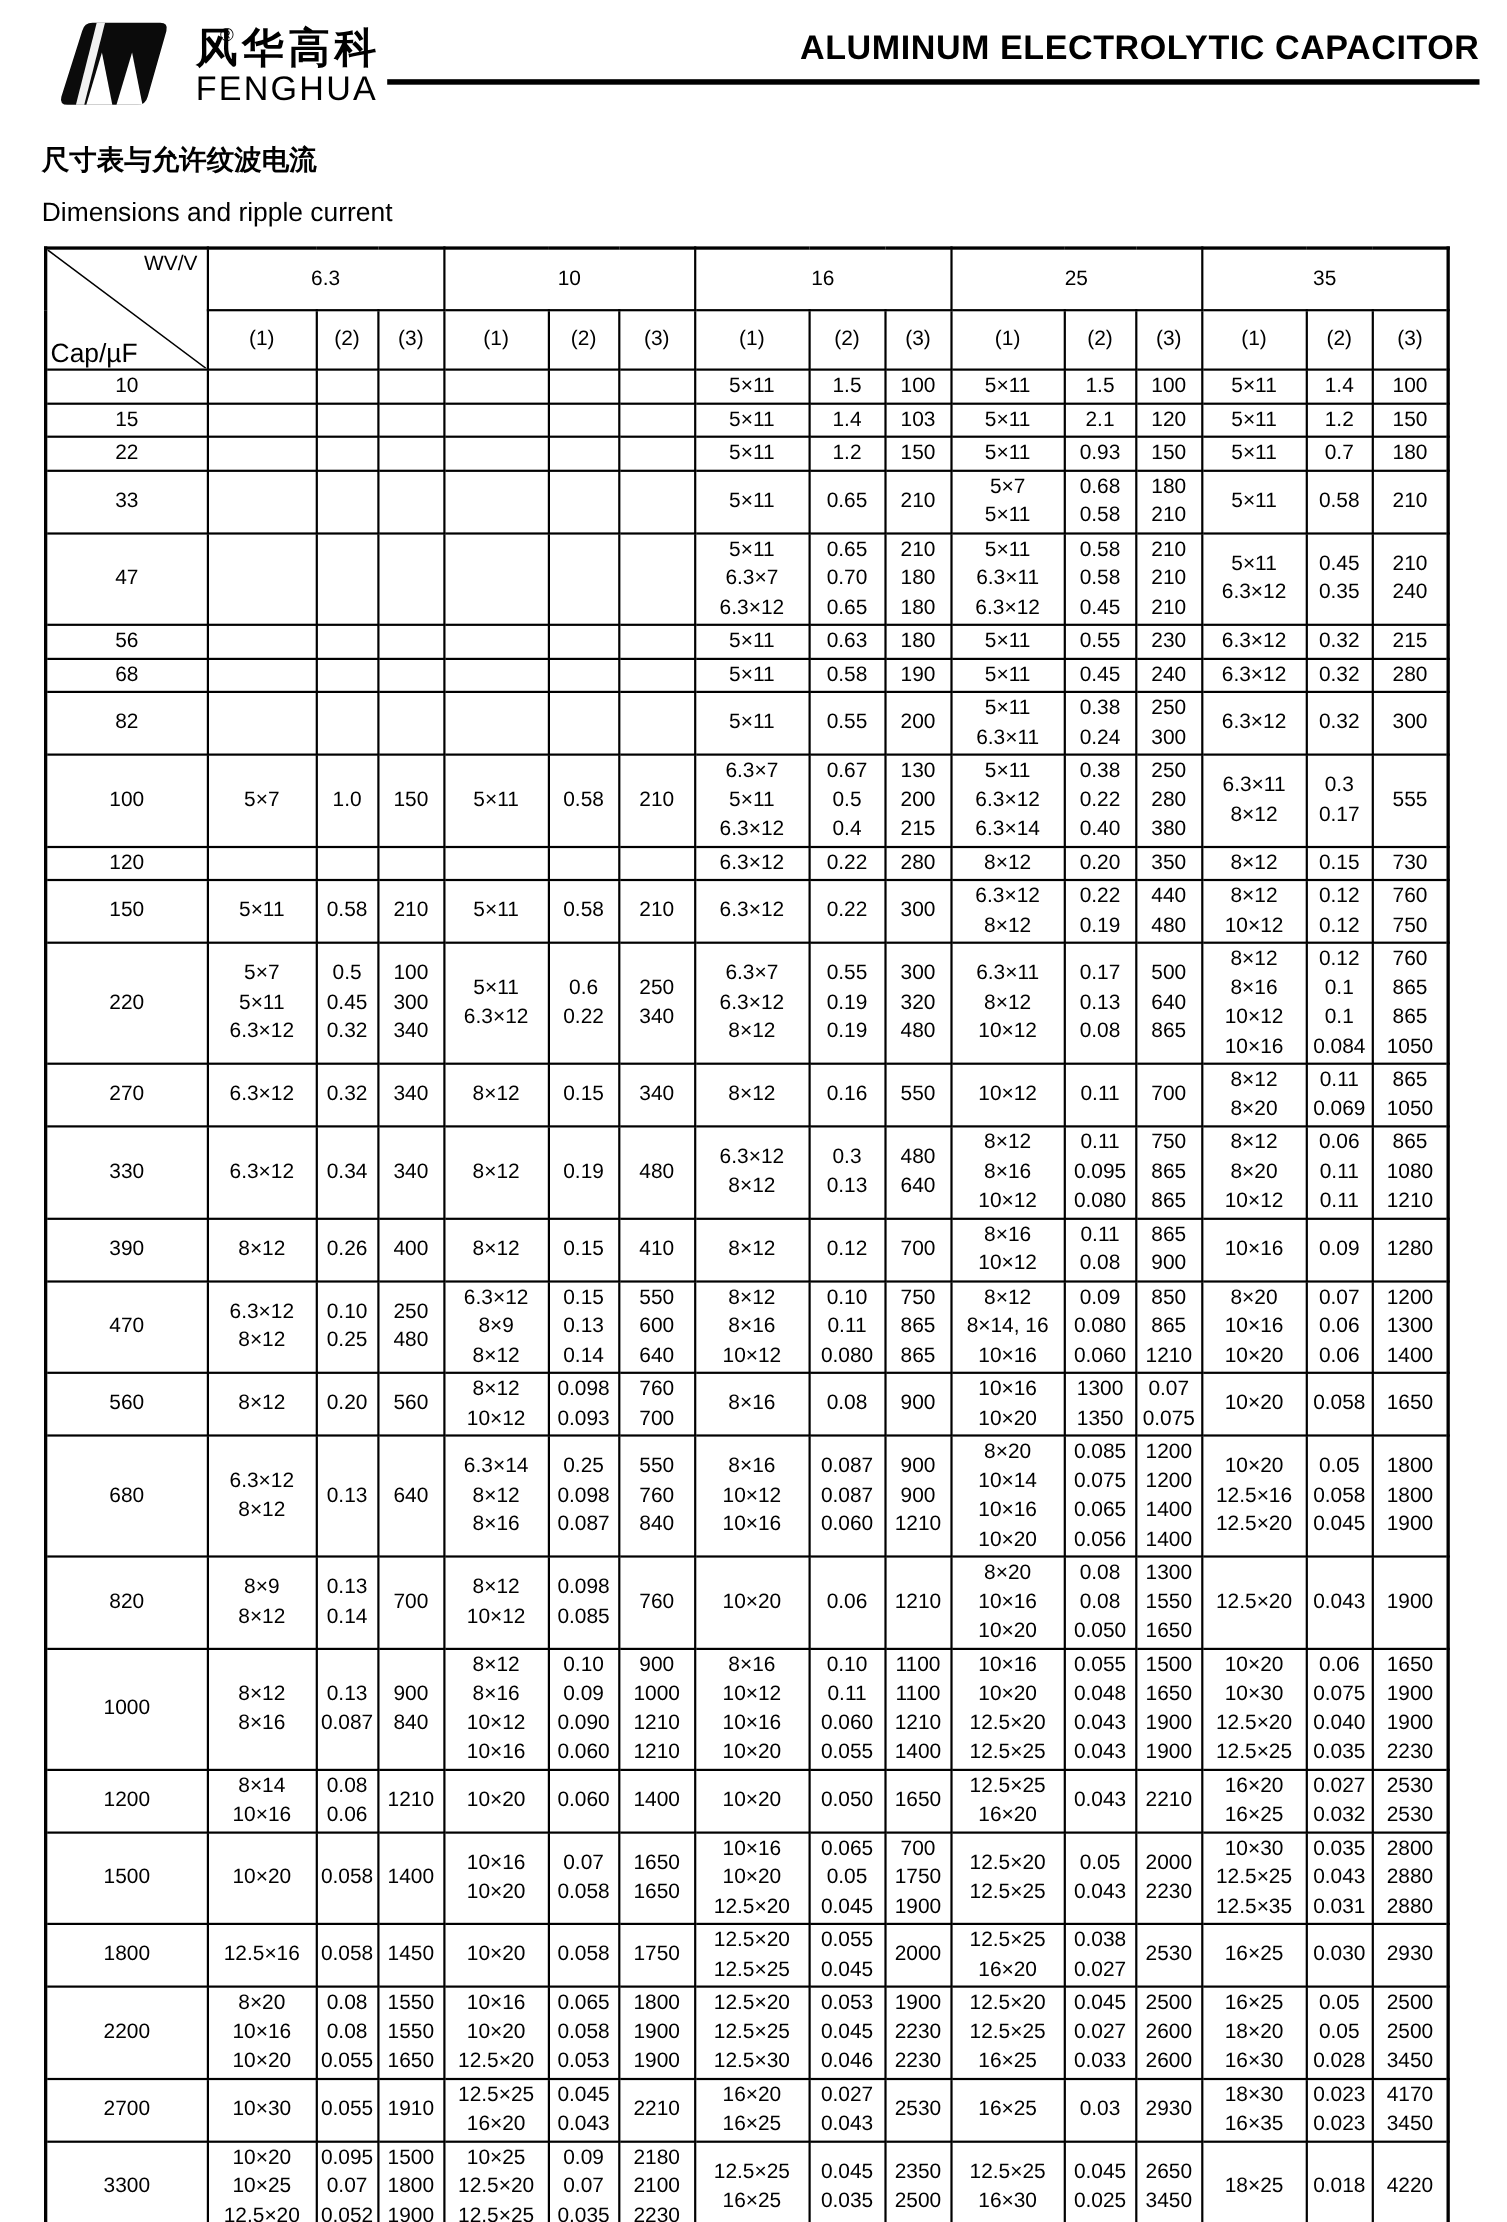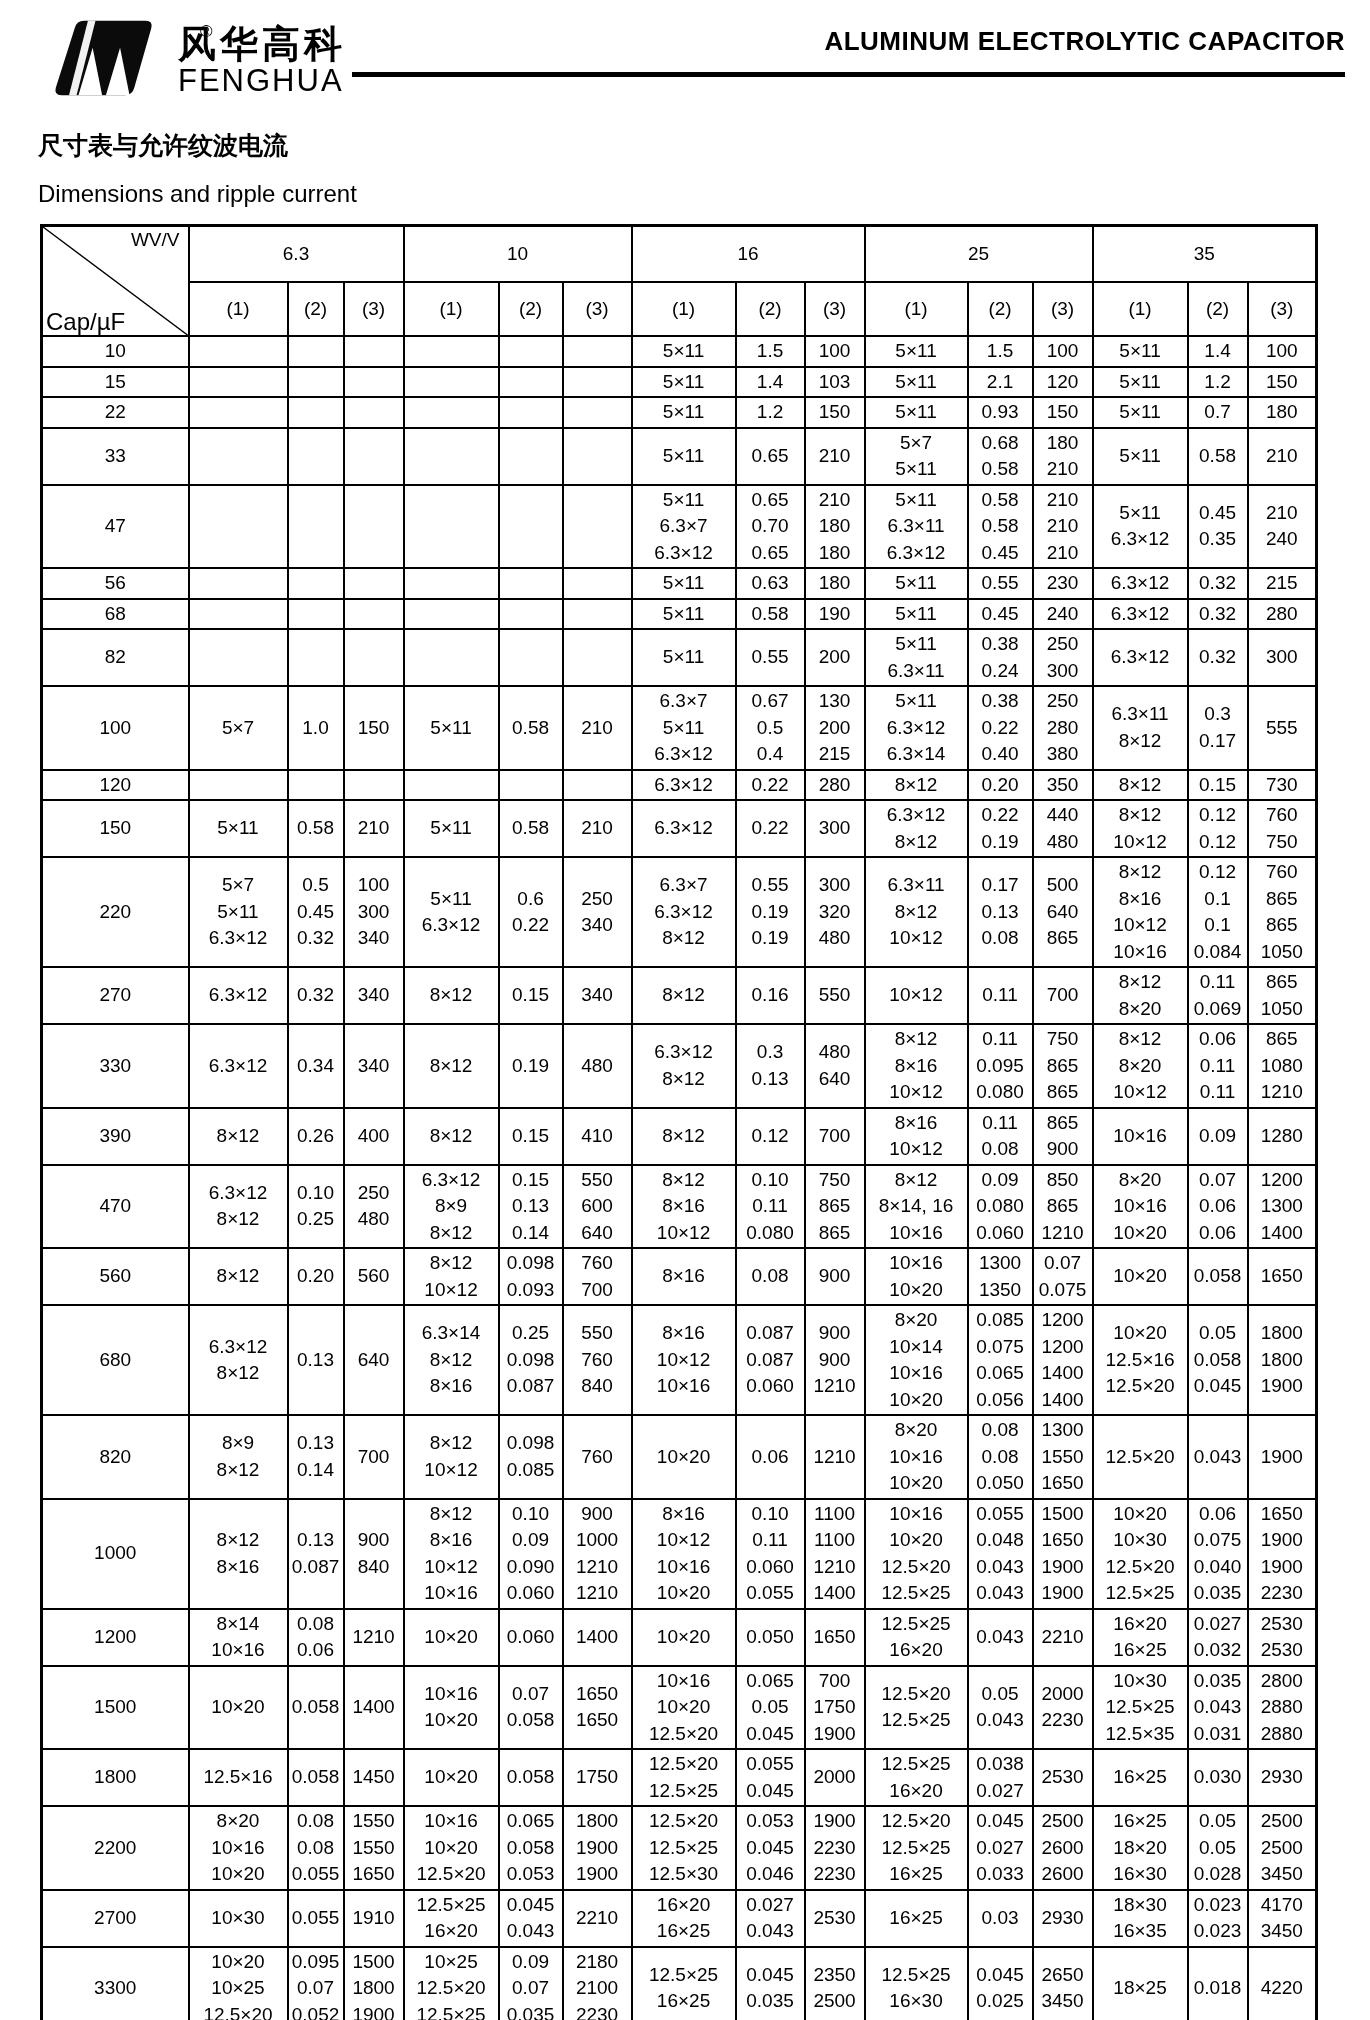--- a/index.html
+++ b/index.html
@@ -9,21 +9,21 @@
   }
   .page{position:absolute;inset:0;}
 
   
   .logo-block{position:absolute;left:52px;top:16px;display:flex;align-items:flex-start;}
   .logo-mark{position:relative;width:104px;height:84px;}
   .reg-mark{position:absolute;left:148px;top:6px;font-size:17px;}
   .logo-text{margin-left:22px;padding-top:8px;}
   .logo-cn{font-size:38px;font-weight:bold;letter-spacing:4px;line-height:40px;}
   .logo-en{font-size:31px;font-weight:normal;letter-spacing:2px;line-height:34px;}
-  .page-title{position:absolute;top:26px;right:25px;margin:0;font-size:26px;font-weight:bold;letter-spacing:0.5px;}
+  .page-title{position:absolute;top:26px;right:25px;margin:0;font-size:31px;font-weight:bold;letter-spacing:0.5px;}
   .header-rule{position:absolute;left:352px;right:25px;top:72px;height:5px;background:#000;}
 
   
   .sec-cn{position:absolute;left:38px;top:129px;margin:0;font-size:25px;font-weight:600;}
   .sec-en{position:absolute;left:38px;top:180px;margin:0;font-size:24px;font-weight:400;}
 
   
   .dim-table{
     position:absolute;left:40px;top:224px;width:1277px;
     border-collapse:collapse;table-layout:fixed;border:3px solid #000;

